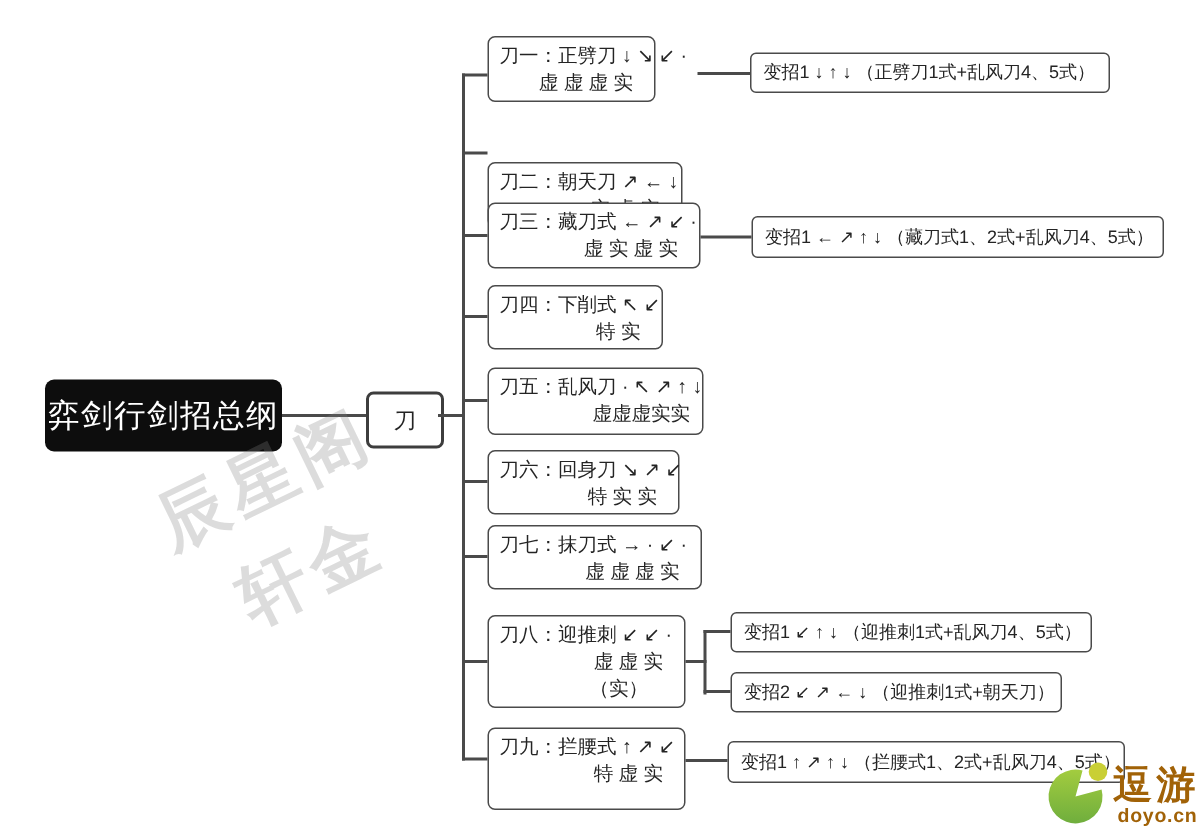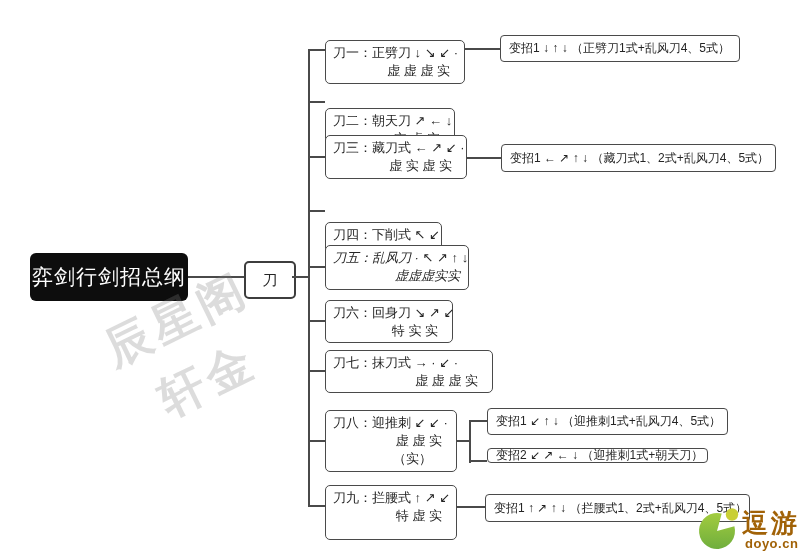--- a/index.html
+++ b/index.html
@@ -74,45 +74,45 @@
 <div class="hl" style="left:308px; top:49px;  width:17px;"></div>
 <div class="hl" style="left:308px; top:101px; width:17px;"></div>
 <div class="hl" style="left:308px; top:156px; width:17px;"></div>
 <div class="hl" style="left:308px; top:210px; width:17px;"></div>
 <div class="hl" style="left:308px; top:266px; width:17px;"></div>
 <div class="hl" style="left:308px; top:320px; width:17px;"></div>
 <div class="hl" style="left:308px; top:370px; width:17px;"></div>
 <div class="hl" style="left:308px; top:440px; width:17px;"></div>
 <div class="hl" style="left:308px; top:505px; width:17px;"></div>
 
-<div class="tbox" style="left:325px; top:40px;  width:140px; height:44px;">
+<div class="tbox" style="left:325px; top:24px;  width:112px; height:44px;">
   <div class="l1">刀一：正劈刀 ↓ ↘ ↙ ·</div>
   <div class="l2">虚 虚 虚 实</div>
 </div>
 <div class="tbox" style="left:325px; top:80px;  width:130px; height:44px;margin-top:28px;">
   <div class="l1">刀二：朝天刀 ↗ ← ↓</div>
   <div class="l2">实 虚 实</div>
 </div>
 <div class="tbox" style="left:325px; top:135px; width:142px; height:44px;">
   <div class="l1">刀三：藏刀式 ← ↗ ↙ ·</div>
   <div class="l2">虚 实 虚 实</div>
 </div>
-<div class="tbox" style="left:325px; top:190px; width:117px; height:43px;margin-top:32px;">
+<div class="tbox" style="left:325px; top:190px; width:117px; height:43px;">
   <div class="l1">刀四：下削式 ↖ ↙</div>
   <div class="l2">特 实</div>
 </div>
-<div class="tbox" style="left:325px; top:245px; width:144px; height:45px;font-style:italic;">
+<div class="tbox" style="left:325px; top:245px; width:144px; height:45px;">
   <div class="l1">刀五：乱风刀 · ↖ ↗ ↑ ↓</div>
   <div class="l2" style="padding-right:8px;">虚虚虚实实</div>
 </div>
 <div class="tbox" style="left:325px; top:300px; width:128px; height:43px;">
   <div class="l1">刀六：回身刀 ↘ ↗ ↙</div>
   <div class="l2">特 实 实</div>
 </div>
-<div class="tbox" style="left:325px; top:350px; width:168px; height:43px;">
+<div class="tbox" style="left:325px; top:350px; width:143px; height:43px;">
   <div class="l1">刀七：抹刀式 → · ↙ ·</div>
   <div class="l2">虚 虚 虚 实</div>
 </div>
 <div class="tbox" style="left:325px; top:410px; width:132px; height:62px;">
   <div class="l1">刀八：迎推刺 ↙ ↙ ·</div>
   <div class="l2">虚 虚 实</div>
   <div class="l3">（实）</div>
 </div>
 <div class="tbox" style="left:325px; top:485px; width:132px; height:55px;">
   <div class="l1">刀九：拦腰式 ↑ ↗ ↙</div>
@@ -123,21 +123,21 @@
 <div class="hl" style="left:467px; top:157px; width:34px;"></div>
 <div class="hl" style="left:457px; top:440px; width:14px;"></div>
 <div class="vl" style="left:469px; top:420px; height:43px;"></div>
 <div class="hl" style="left:469px; top:420px; width:18px;"></div>
 <div class="hl" style="left:469px; top:460px; width:18px;"></div>
 <div class="hl" style="left:457px; top:506px; width:28px;"></div>
 
 <div class="vbox" style="left:500px; top:35px;  width:240px; height:27px;">变招1 ↓ ↑ ↓ （正劈刀1式+乱风刀4、5式）</div>
 <div class="vbox" style="left:501px; top:144px; width:275px; height:28px;">变招1 ← ↗ ↑ ↓ （藏刀式1、2式+乱风刀4、5式）</div>
 <div class="vbox" style="left:487px; top:408px; width:241px; height:27px;">变招1 ↙ ↑ ↓ （迎推刺1式+乱风刀4、5式）</div>
-<div class="vbox" style="left:487px; top:448px; width:221px; height:15px;">变招2 ↙ ↗ ← ↓ （迎推刺1式+朝天刀）</div>
+<div class="vbox" style="left:487px; top:448px; width:221px; height:27px;">变招2 ↙ ↗ ← ↓ （迎推刺1式+朝天刀）</div>
 <div class="vbox" style="left:485px; top:494px; width:265px; height:28px;">变招1 ↑ ↗ ↑ ↓ （拦腰式1、2式+乱风刀4、5式）</div>
 
 <div class="wm wm1">辰星阁</div>
 <div class="wm wm2">轩金</div>
 
 <svg class="logo-mark" viewBox="0 0 44 44">
   <defs>
     <linearGradient id="g1" x1="0" y1="0" x2="0" y2="1">
       <stop offset="0" stop-color="#a3cc3f"></stop>
       <stop offset="1" stop-color="#6fae3d"></stop>

